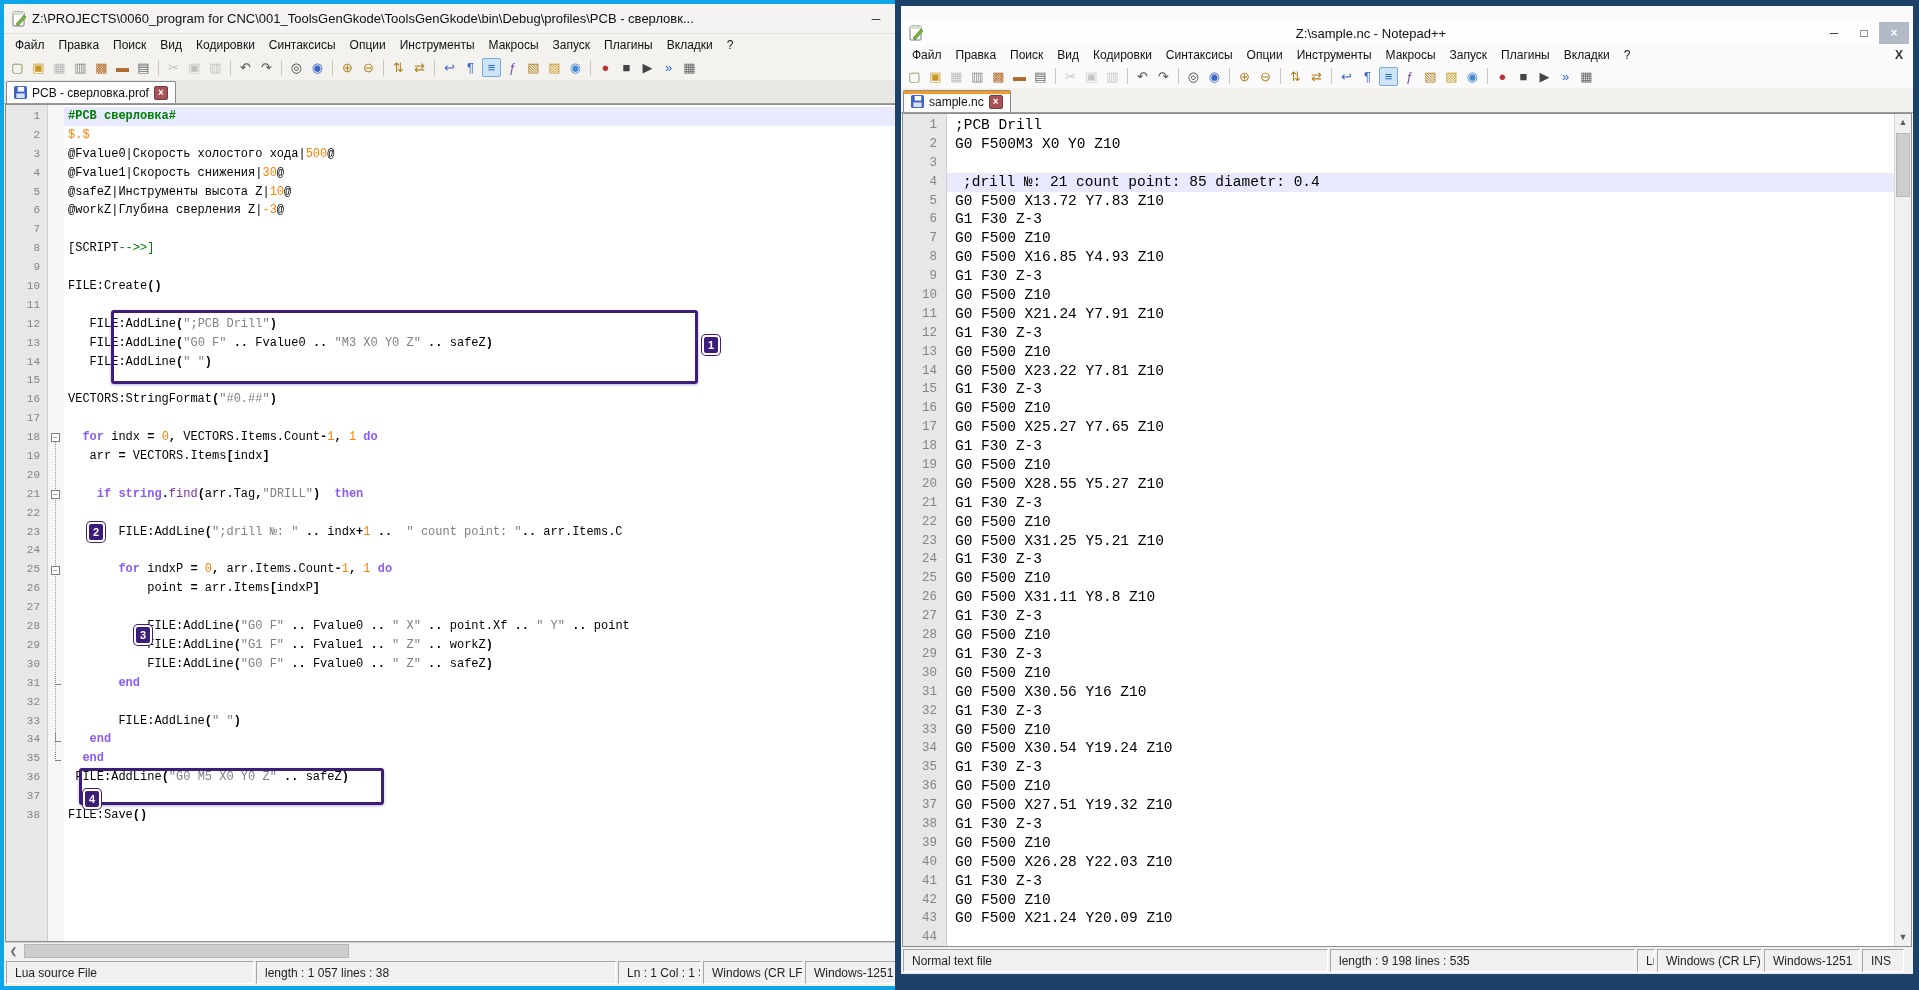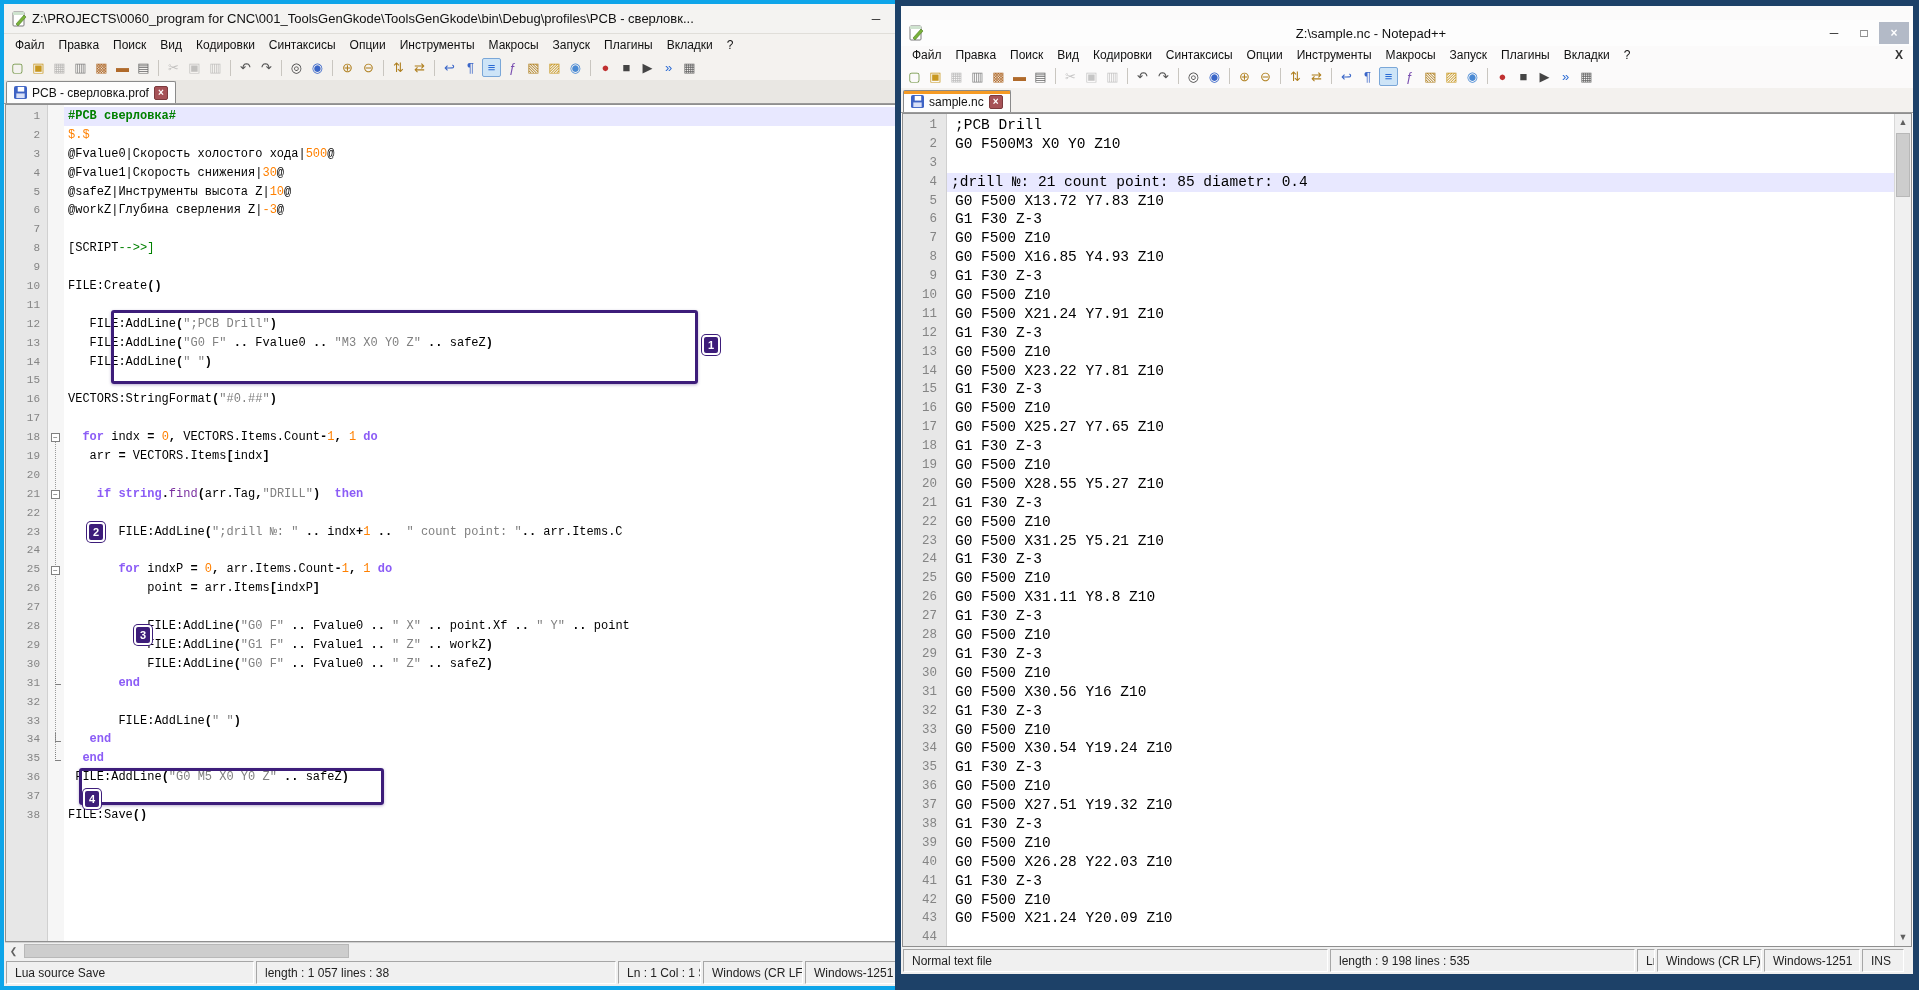--- a/index.html
+++ b/index.html
@@ -54,21 +54,21 @@
   .gutter { background:#e7e7e7; color:#848484; text-align:right; flex:0 0 auto; padding-top:2px;
             border-right:1px solid #d0d0d0; }
   .win-left  .gutter { width:42px; font:11px "Liberation Mono", monospace; padding-right:7px; }
   .win-right .gutter { width:44px; font:12.5px "Liberation Mono", monospace; padding-right:9px; }
   .gutter div { height:18.9px; line-height:18.9px; }
   .fold-margin { flex:0 0 16px; background:#f6f6f6; position:relative; }
   .code-area { flex:1 1 auto; position:relative; padding-top:2px; overflow:hidden; }
   .win-left  .code-area { font:12px "Liberation Mono", monospace; padding-left:4px; }
   .win-right .code-area { font:14.5px "Liberation Mono", monospace; padding-left:8px; }
   .line { height:18.9px; line-height:18.9px; white-space:pre; color:#000; }
-  .line.hl { background:#e8e8ff; margin-left:-8px; padding-left:4px; }
+  .line.hl { background:#e8e8ff; margin-left:-8px; padding-left:16px; }
   .win-left .line.hl { margin-left:-4px; padding-left:4px;font-weight:bold; }
   .tk-p { color:#000; }
   .tk-o { color:#000; font-weight:bold; }
   .tk-k { color:#8b5cf6; font-weight:bold; }
   .tk-s { color:#808080; }
   .tk-n { color:#ff8000; }
   .tk-c { color:#008000; }
   .tk-f { color:#7a30a0; }
 
   
@@ -300,21 +300,21 @@
       </div>
     </div>
   <div class="hscroll">
     <span class="hs-arrow">❮</span>
     <span class="hs-track">
         <span class="hs-thumb" style="left:2px;width:325px;"></span>
       </span>
     <span class="hs-arrow">❯</span>
   </div>
   <div class="statusbar">
-    <span class="sb-cell" style="flex:0 0 248px">Lua source Save</span>
+    <span class="sb-cell" style="flex:0 0 248px">Lua source File</span>
     <span class="sb-cell" style="flex:0 0 360px">length : 1 057    lines : 38</span>
     <span class="sb-cell" style="flex:1 1 auto">Ln : 1    Col : 1    Sel : 0 | 0</span>
     <span class="sb-cell" style="flex:0 0 100px">Windows (CR LF)</span>
     <span class="sb-cell" style="flex:0 0 94px">Windows-1251</span>
     <span class="sb-cell" style="flex:0 0 38px">INS</span>
     <span class="sb-cell sb-grip"></span>
   </div>
 </div>
 
 <div class="win win-right">

